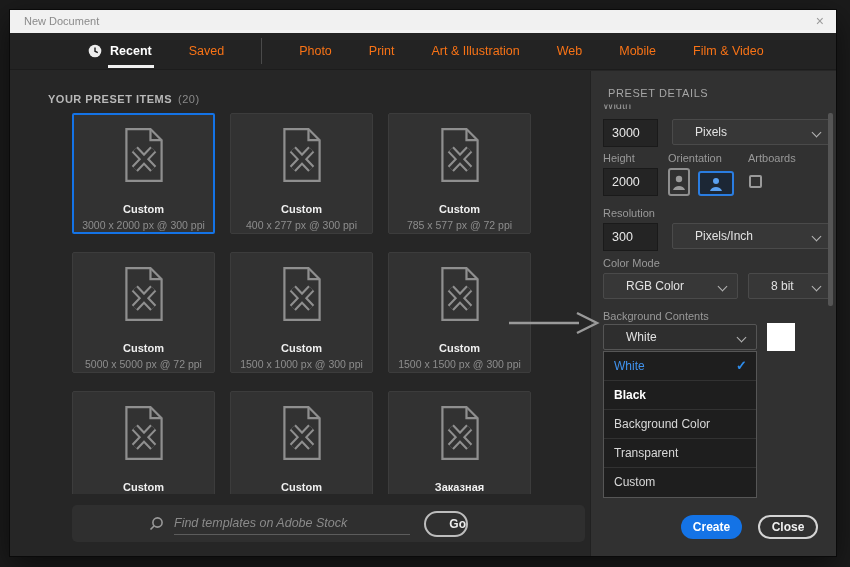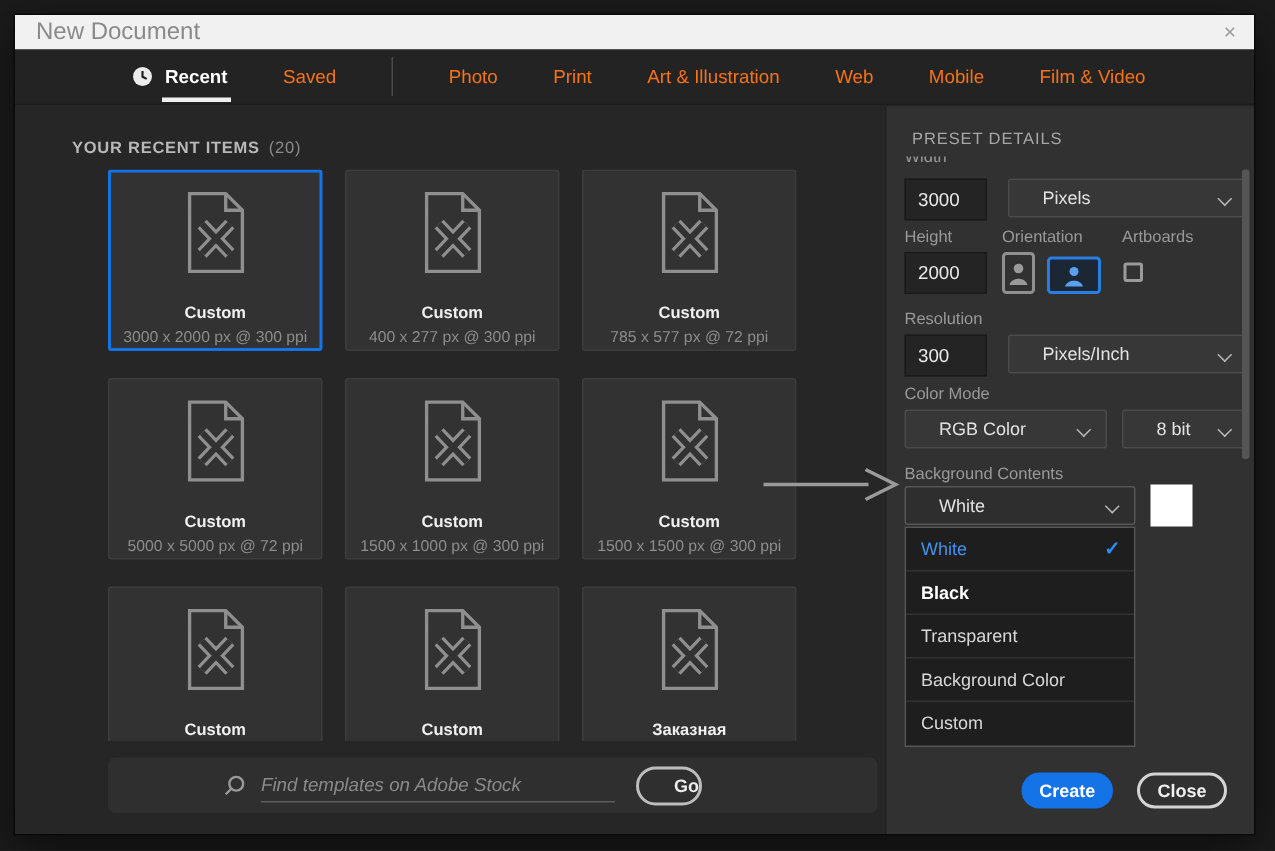--- a/index.html
+++ b/index.html
@@ -4,21 +4,21 @@
 <style>
   * { box-sizing: border-box; margin: 0; padding: 0; }
   html,body { width:850px; height:567px; overflow:hidden; }
   body { background:#1b1b1b; font-family:"Liberation Sans", sans-serif; }
 
   .dialog { position:absolute; left:10px; top:10px; width:826px; height:546px;
             background:#262626; box-shadow:0 0 0 1px #0a0a0a, 0 10px 30px rgba(0,0,0,.55); }
 
   
   .titlebar { position:absolute; left:0; top:0; width:100%; height:23px; background:#f1f1f1; }
-  .titlebar .wtitle { position:absolute; left:14px; top:0; line-height:23px; font-size:16px; color:#8a8a8a; }
+  .titlebar .wtitle { position:absolute; left:14px; top:0; line-height:23px; font-size:11px; color:#8a8a8a; }
   .titlebar .wclose { position:absolute; right:12px; top:0; line-height:23px; font-size:14px; color:#9a9a9a; cursor:pointer; }
 
   
   .tabbar { position:absolute; left:0; top:23px; width:100%; height:37px; background:#232323;
             display:flex; align-items:center; padding-left:78px; gap:37px; border-bottom:1px solid #1c1c1c; }
   .tab { color:#f97316; font-size:12.5px; display:flex; align-items:center; gap:8px; cursor:pointer; white-space:nowrap; }
   .tab .lbl { position:relative; }
   .tab.active { color:#ffffff; font-weight:bold; }
   .tab.active .lbl::after { content:""; position:absolute; left:-2px; right:-2px; bottom:-10px; height:3px; background:#f0f0f0; }
   .tabdiv { width:1px; height:26px; background:#4a4a4a; }
@@ -119,21 +119,21 @@
     <div class="tab">
         <span class="lbl">Mobile</span>
       </div>
     <div class="tab">
         <span class="lbl">Film &amp; Video</span>
       </div>
   </div>
 
   <div class="leftpanel">
     <div class="recent-head">
-      <span>YOUR RECENT ITEMS</span><span class="cnt">(20)</span>
+      <span>YOUR PRESET ITEMS</span><span class="cnt">(20)</span>
     </div>
 
     <div class="grid">
 
       <div class="card selected">
         <svg width="50" height="56" viewBox="0 0 54 60">
           <path d="M8 2 H34 L46 14 V58 H8 Z" fill="none" stroke="#8f8f8f" stroke-width="2.4"></path>
           <path d="M34 2 V14 H46" fill="none" stroke="#8f8f8f" stroke-width="2.4"></path>
           <path d="M17 24 L37 45 M37 24 L17 45" stroke="#8f8f8f" stroke-width="9"></path>
           <path d="M17 24 L37 45 M37 24 L17 45" stroke="#323232" stroke-width="4.5"></path>
@@ -284,22 +284,22 @@
       <span class="chev"></span>
     </div>
     <div class="swatch"></div>
 
     <div class="menu">
       <div class="mitem sel">
         <span>White</span>
         <span class="check">✓</span>
       </div>
       <div class="mitem bold"><span>Black</span></div>
+      <div class="mitem"><span>Background Color</span></div>
       <div class="mitem"><span>Transparent</span></div>
-      <div class="mitem"><span>Background Color</span></div>
       <div class="mitem"><span>Custom</span></div>
     </div>
 
     <div class="btn create">Create</div>
     <div class="btn closeb">Close</div>
 
     <div class="vscroll"></div>
   </div>
 
   <svg class="arrow-svg" width="96" height="24" viewBox="0 0 96 24">

